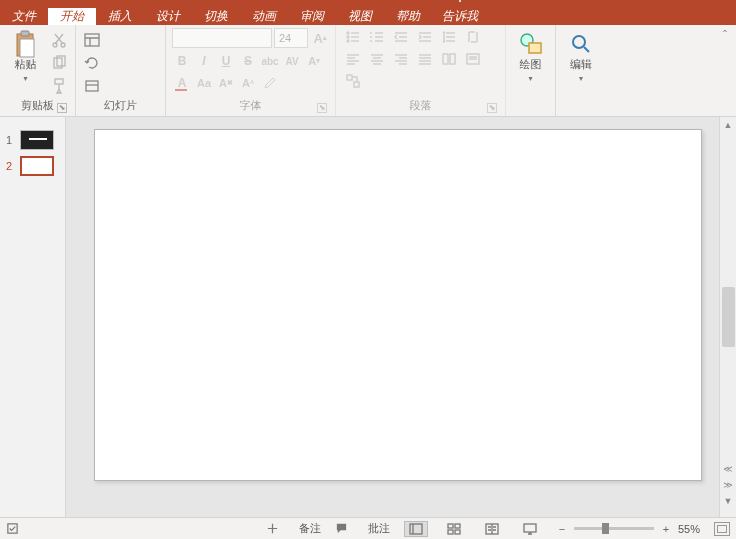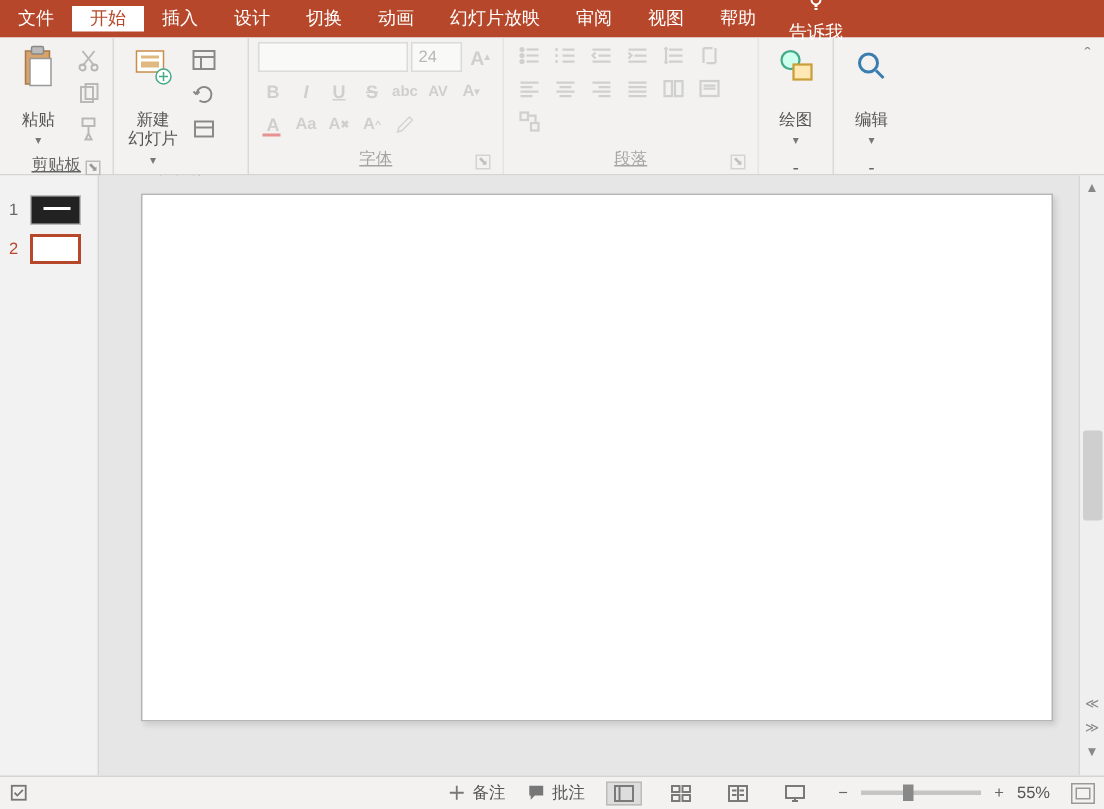--- a/index.html
+++ b/index.html
@@ -1,37 +1,37 @@
 <!DOCTYPE html>
 <html><head>
 <meta charset="utf-8">
 <style>
 * { margin:0; padding:0; box-sizing:border-box; font-family:"Microsoft YaHei",sans-serif; }
 body { width:736px; height:539px; background:#e6e6e6; overflow:hidden; position:relative; font-size:12px; color:#444; }
 
 
-.tabstrip { height:25px; background:#b7472a; display:flex; align-items:center; color:#fff; }
+.tabstrip { height:25px; background:#b7472a; display:flex; align-items:flex-end; color:#fff;font-style:italic; }
 .tab { padding:0 12px; display:flex; align-items:center; font-size:12px; cursor:pointer; }
 .tab.file { background:#b7472a; }
 .tab.active { background:#fff; color:#b7472a; }
 .tabstrip .spacer { flex:1; }
 .tellme-wrap { display:flex; align-items:center; padding:0 10px; gap:6px;flex-direction:column; }
 .share-wrap { display:flex; align-items:center; padding:0 12px; gap:5px; }
 .bulb,.person-icon { width:12px; height:12px; display:inline-block; }
 .bulb svg,.person-icon svg { width:12px; height:12px; stroke:#fff; fill:none; stroke-width:1.3; }
 
 
 .ribbon { height:92px; background:#f3f2f1; border-bottom:1px solid #d4d4d4; display:flex; }
 .group { border-right:1px solid #d9d9d9; display:flex; flex-direction:column; padding:3px 6px 0 6px; }
 .group-body { flex:1; display:flex; align-items:flex-start; gap:4px; }
-.group-label { text-align:center; font-size:11px; color:#666; padding:2px 0 3px 0; position:relative;text-decoration:underline; }
+.group-label { text-align:center; font-size:11px; color:#666; padding:2px 0 3px 0; position:relative; }
 .group-label .launch { position:absolute; right:2px; bottom:3px; width:10px; height:10px; border:1px solid #bbb; font-size:8px; line-height:8px; color:#999; text-align:center; }
 .bigbtn { display:flex; flex-direction:column; align-items:center; justify-content:flex-start; width:40px; padding-top:2px; cursor:pointer; }
 .bigbtn .ic { width:28px; height:28px; display:flex; align-items:center; justify-content:center; }
-.bigbtn .lbl { font-size:11px; color:#555; text-align:center; line-height:13px; margin-top:16px; }
+.bigbtn .lbl { font-size:11px; color:#555; text-align:center; line-height:13px; margin-top:0; }
 .drop-tri { font-size:8px; color:#777; }
 .smallstack { display:flex; flex-direction:column; gap:3px; padding-top:2px; }
 .smallbtn { width:20px; height:20px; display:flex; align-items:center; justify-content:center; color:#777; cursor:pointer; }
 .smallbtn svg { width:16px; height:16px; stroke:#888; fill:none; stroke-width:1.3; }
 .hstack { display:flex; gap:2px; align-items:center; }
 .dis { opacity:.55; }
 
 
 .fontbox { width:100px; height:20px; border:1px solid #c8c8c8; background:#fff; display:flex; align-items:center; padding:0 4px; font-size:11px; color:#aaa; }
 .sizebox { width:34px; height:20px; border:1px solid #c8c8c8; background:#fff; display:flex; align-items:center; padding:0 4px; font-size:11px; color:#888; }
@@ -60,21 +60,21 @@
 .vscroll .arrow { position:absolute; left:0; width:100%; height:16px; text-align:center; font-size:9px; color:#888; cursor:pointer; line-height:16px; }
 .vscroll .up { top:0; }
 .vscroll .mid1 { bottom:40px; }
 .vscroll .mid2 { bottom:24px; }
 .vscroll .down { bottom:8px; }
 .vscroll .thumb-bar { position:absolute; top:170px; left:2px; width:13px; height:60px; background:#cfcfcf; border-radius:2px; }
 
 
 .status { position:absolute; left:0; right:0; bottom:0; height:22px; background:#f3f2f1; border-top:1px solid #d4d4d4; display:flex; align-items:center; font-size:11px; color:#555; padding:0 6px; gap:14px; }
 .status .spacer { flex:1; }
-.status .sbtn { display:flex; align-items:center; gap:4px; cursor:pointer; }
+.status .sbtn { display:flex; align-items:center; gap:20px; cursor:pointer; }
 .status .sbtn svg { width:13px; height:13px; stroke:#777; fill:none; stroke-width:1.3; }
 .viewbtn { width:24px; height:16px; border:1px solid transparent; display:flex; align-items:center; justify-content:center; cursor:pointer; }
 .viewbtn.active { background:#ddd; border-color:#bbb; }
 .viewbtn svg { width:14px; height:12px; stroke:#777; fill:none; stroke-width:1.3; }
 .zoom { display:flex; align-items:center; gap:6px; }
 .zoom .track { width:80px; height:3px; background:#c5c5c5; position:relative; }
 .zoom .track .knob { position:absolute; top:-4px; left:28px; width:7px; height:11px; background:#888; }
 .zoom .pm { width:12px; text-align:center; cursor:pointer; color:#666; }
 .fit { width:16px; height:14px; border:1px solid #999; position:relative; cursor:pointer; }
 .fit::before { content:""; position:absolute; inset:2px; border:1px solid #999; }
@@ -82,21 +82,20 @@
 </head>
 <body>
 
 <div class="tabstrip">
   <div class="tab file">文件</div>
   <div class="tab active">开始</div>
   <div class="tab">插入</div>
   <div class="tab">设计</div>
   <div class="tab">切换</div>
   <div class="tab">动画</div>
-  <div class="tab">幻灯片放映</div>
   <div class="tab">审阅</div>
   <div class="tab">视图</div>
   <div class="tab">帮助</div>
   <div class="tellme-wrap">
     <span class="bulb"><svg viewBox="0 0 12 12">
           <circle cx="6" cy="5" r="3"></circle>
           <path d="M5 9h2M5 11h2"></path>
         </svg></span>
     <span>告诉我</span>
   </div>
@@ -137,32 +136,20 @@
               <path d="M8 6v5l-2 4h4l-2-4"></path>
             </svg>
           </div>
       </div>
     </div>
     <div class="group-label"><span>剪贴板</span><span class="launch">⬊</span></div>
   </div>
 
   <div class="group" style="width:90px">
     <div class="group-body">
-      <div class="bigbtn">
-        <div class="ic">
-            <svg width="26" height="26" viewBox="0 0 26 26">
-              <rect x="2" y="3" width="18" height="14" fill="#fff" stroke="#c78f4a"></rect>
-              <rect x="5" y="6" width="12" height="2" fill="#e0b97f"></rect>
-              <rect x="5" y="10" width="12" height="4" fill="#e0b97f"></rect>
-              <circle cx="20" cy="20" r="5" fill="#fff" stroke="#4a8"></circle>
-              <path d="M20 17v6M17 20h6" stroke="#4a8"></path>
-            </svg>
-          </div>
-        <div class="lbl"><span>新建</span><br><span>幻灯片</span> <span class="drop-tri">▾</span></div>
-      </div>
       <div class="smallstack">
         <div class="smallbtn">
             <svg viewBox="0 0 16 16">
               <rect x="1" y="2" width="14" height="12"></rect>
               <path d="M1 6h14M6 6v8"></path>
             </svg>
           </div>
         <div class="smallbtn">
             <svg viewBox="0 0 16 16">
               <path d="M3 8a5 5 0 1 1 2 4M3 8l-2-2M3 8l2-2" fill="none"></path>

